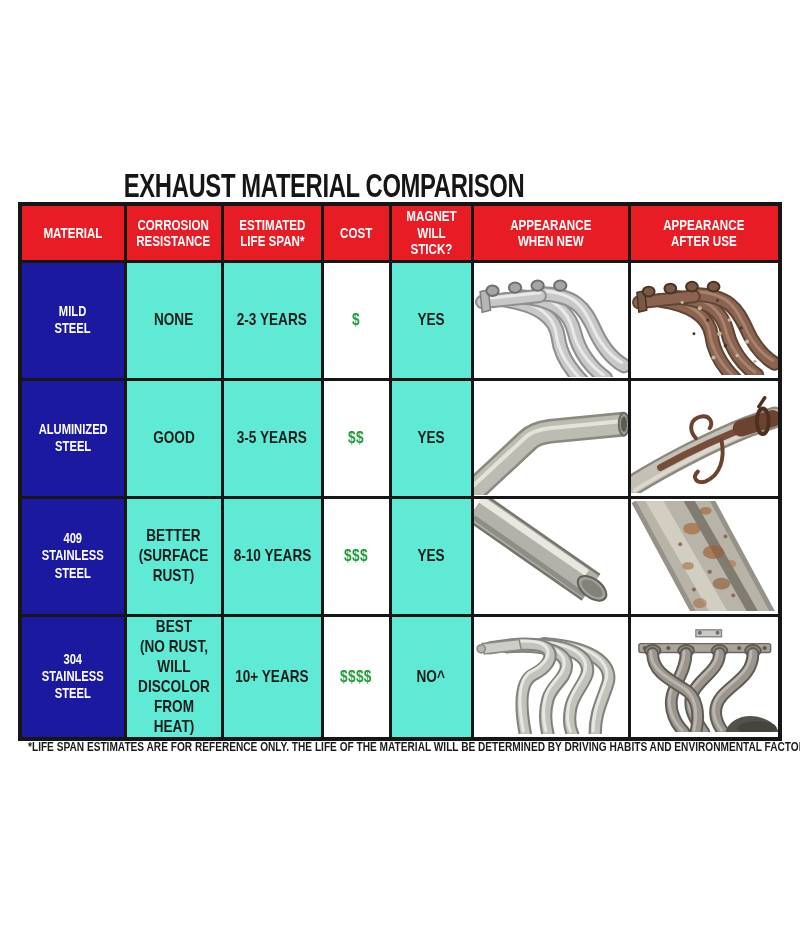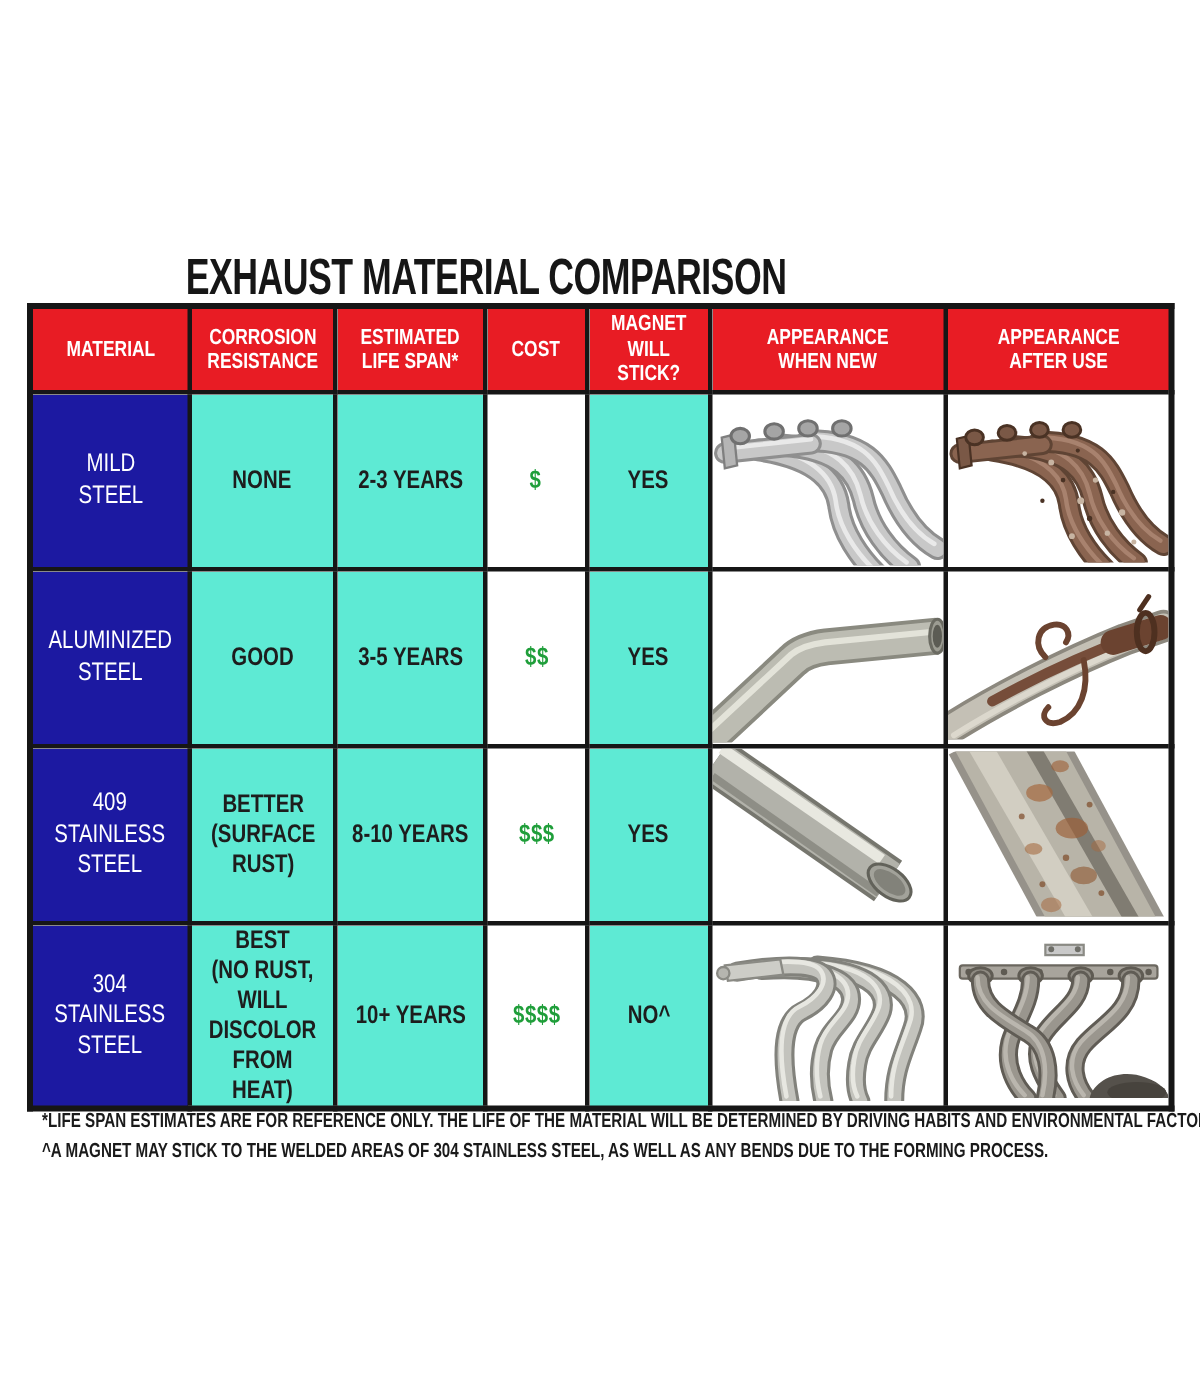--- a/index.html
+++ b/index.html
@@ -29,21 +29,21 @@
   .cmp th,.cmp td{
     border:3px solid var(--border_black);padding:0;margin:0;
     text-align:center;vertical-align:middle;overflow:hidden;
   }
   .cmp th{
     background:var(--header_red);color:#ffffff;
     font-size:14.5px;font-weight:700;line-height:1.12;height:51px;
   }
   td.mat{
     background:var(--material_blue);color:#ffffff;
-    font-size:17px;font-weight:400;line-height:1.22;
+    font-size:14px;font-weight:700;line-height:1.22;
   }
   td.val{background:#5eead4;font-size:17px;font-weight:700;line-height:1.18;color:#1d1d1d;}
   td.cost{background:#ffffff;color:var(--cost_green);font-size:17px;font-weight:800;letter-spacing:.5px;}
   td.photo{background:#ffffff;padding:0;}
   .ph{width:100%;height:100%;display:block;}
   .ph svg{display:block;width:100%;height:100%;}
   .footnotes{
     position:absolute;left:28px;top:737px;width:772px;
     font-size:13.5px;font-weight:700;line-height:20px;color:#1a1a1a;
   }
@@ -328,16 +328,15 @@
             <ellipse cx="128" cy="108" rx="20" ry="7" fill="#47433d"></ellipse>
           </svg>
         </div>
       </td>
     </tr>
   </tbody>
     </table>
 
   <div class="footnotes">
     <div class="fline"><span class="condL">*LIFE SPAN ESTIMATES ARE FOR REFERENCE ONLY. THE LIFE OF THE MATERIAL WILL BE DETERMINED BY DRIVING HABITS AND ENVIRONMENTAL FACTORS.</span></div>
-    <div class="fline"><span class="condL">^A MAGNET MAY STICK TO THE WELDED AREAS OF 304 STAINLESS STEEL, AS WELL AS ANY BENDS DUE TO THE FORMING PROCESS.</span></div>
   </div>
 
 </div>
 
 </body></html>

